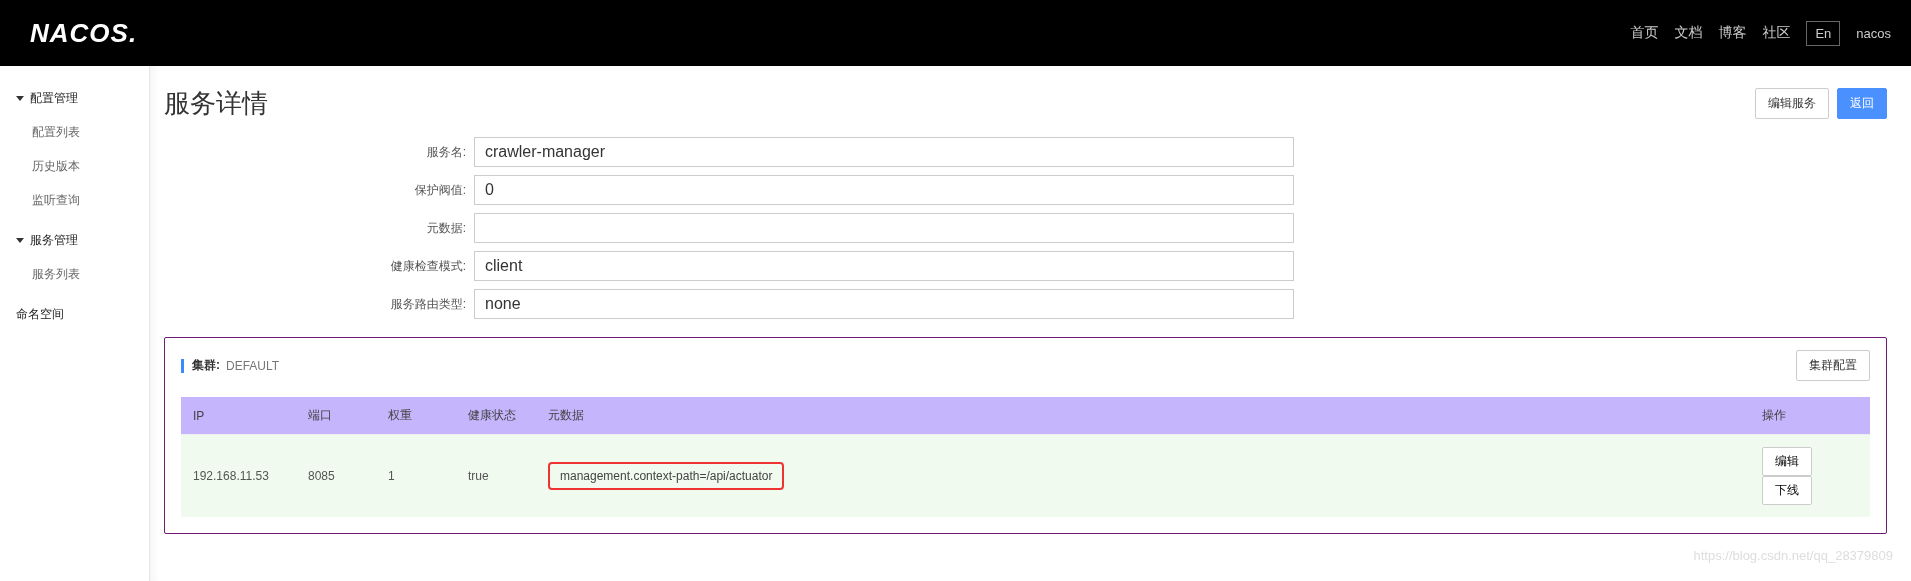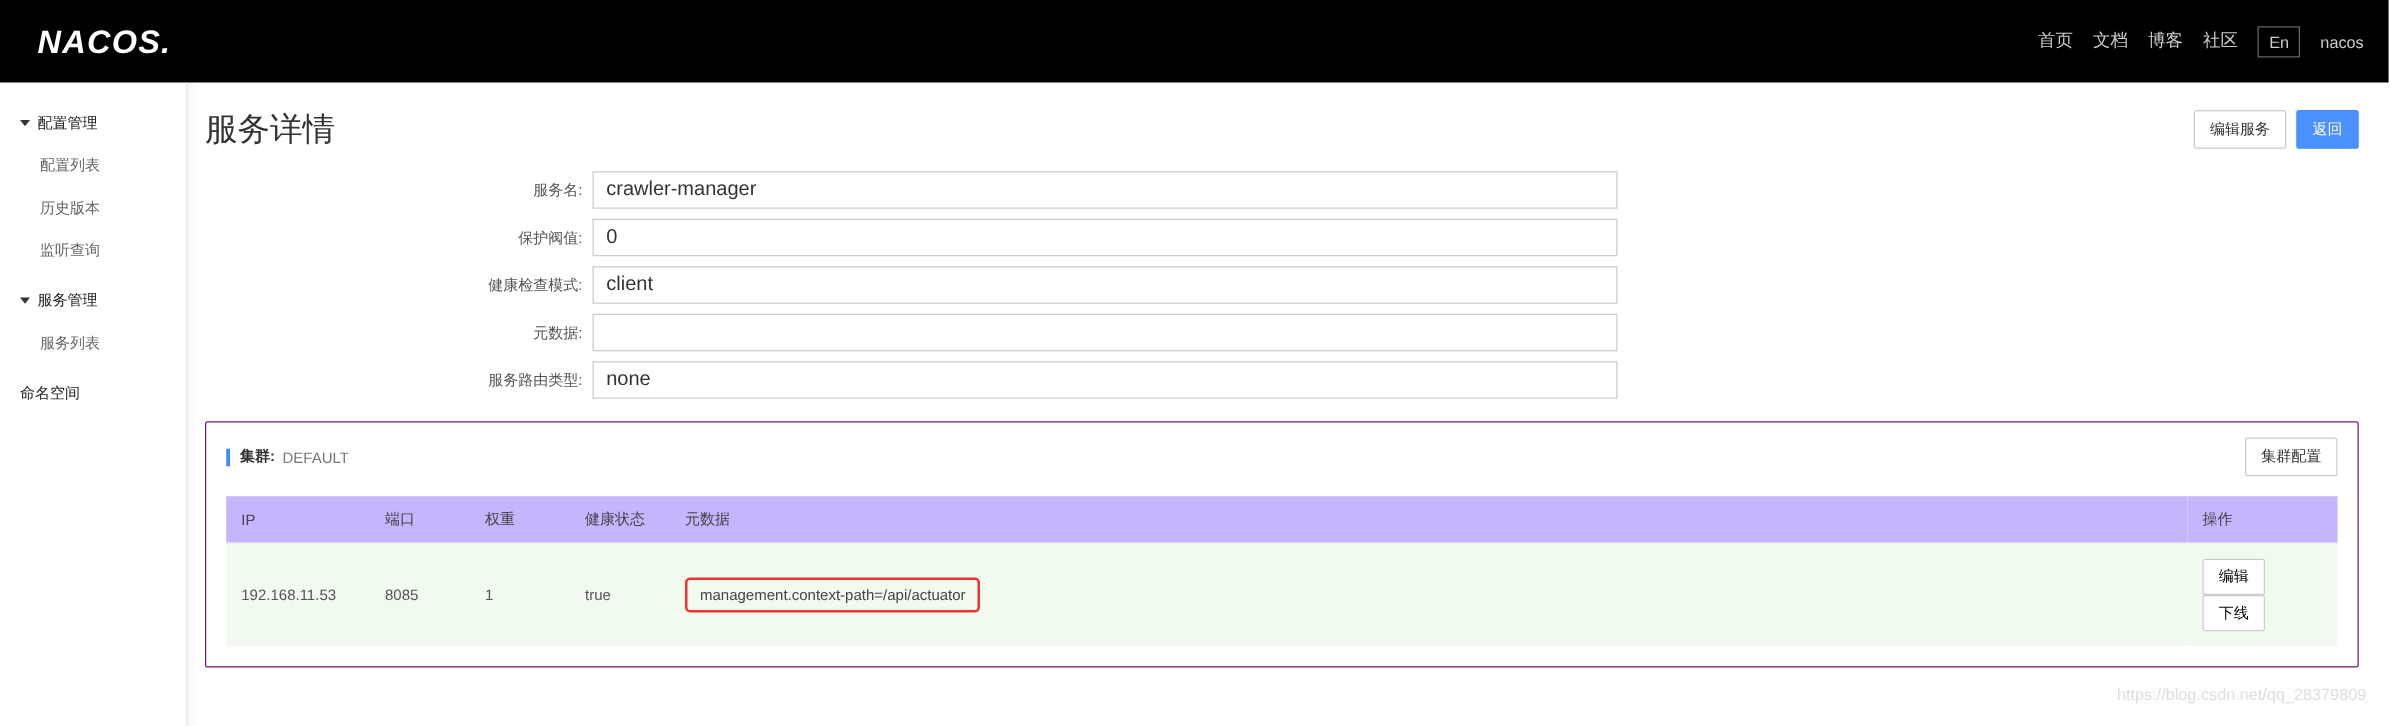--- a/index.html
+++ b/index.html
@@ -271,26 +271,26 @@
     <div class="form">
       <div class="form-row">
         <div class="form-label">服务名:</div>
         <input class="form-input" value="crawler-manager" style="">
       </div>
       <div class="form-row">
         <div class="form-label">保护阀值:</div>
         <input class="form-input" value="0" style="">
       </div>
       <div class="form-row">
+        <div class="form-label">元数据:</div>
+        <input class="form-input" value="" style="">
+      </div>
+      <div class="form-row">
         <div class="form-label">健康检查模式:</div>
         <input class="form-input" value="client" style="">
-      </div>
-      <div class="form-row">
-        <div class="form-label">元数据:</div>
-        <input class="form-input" value="" style="">
       </div>
       <div class="form-row">
         <div class="form-label">服务路由类型:</div>
         <input class="form-input" value="none" style="">
       </div>
     </div>
 
     <div class="cluster-card">
       <div class="cluster-head">
         <span class="cluster-bar"></span>

